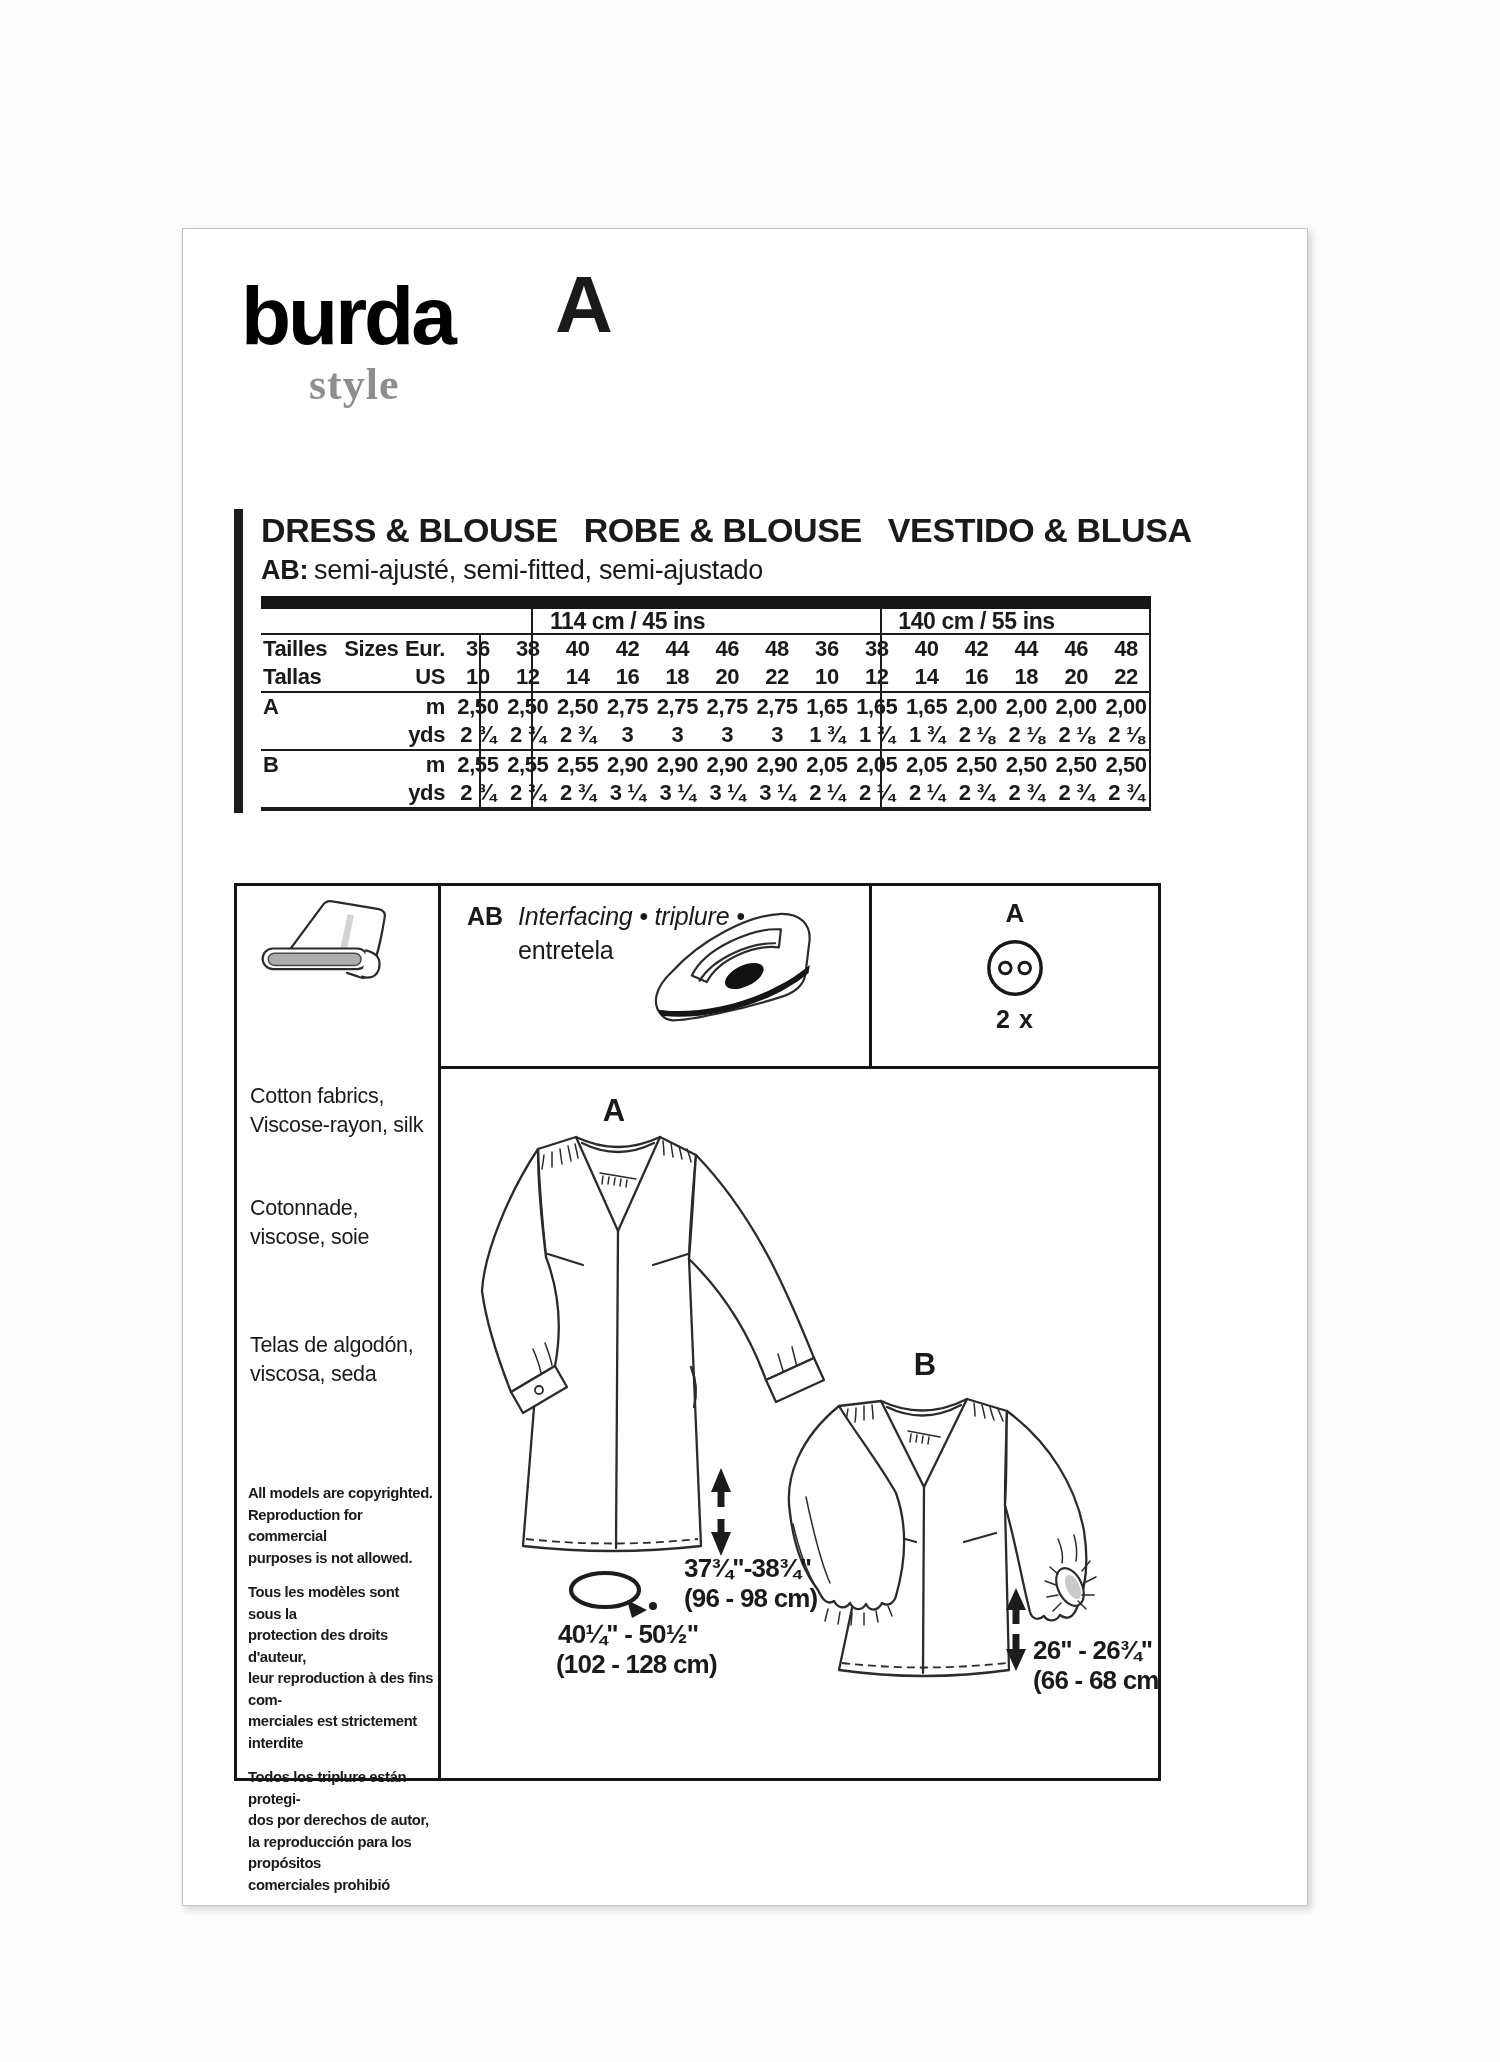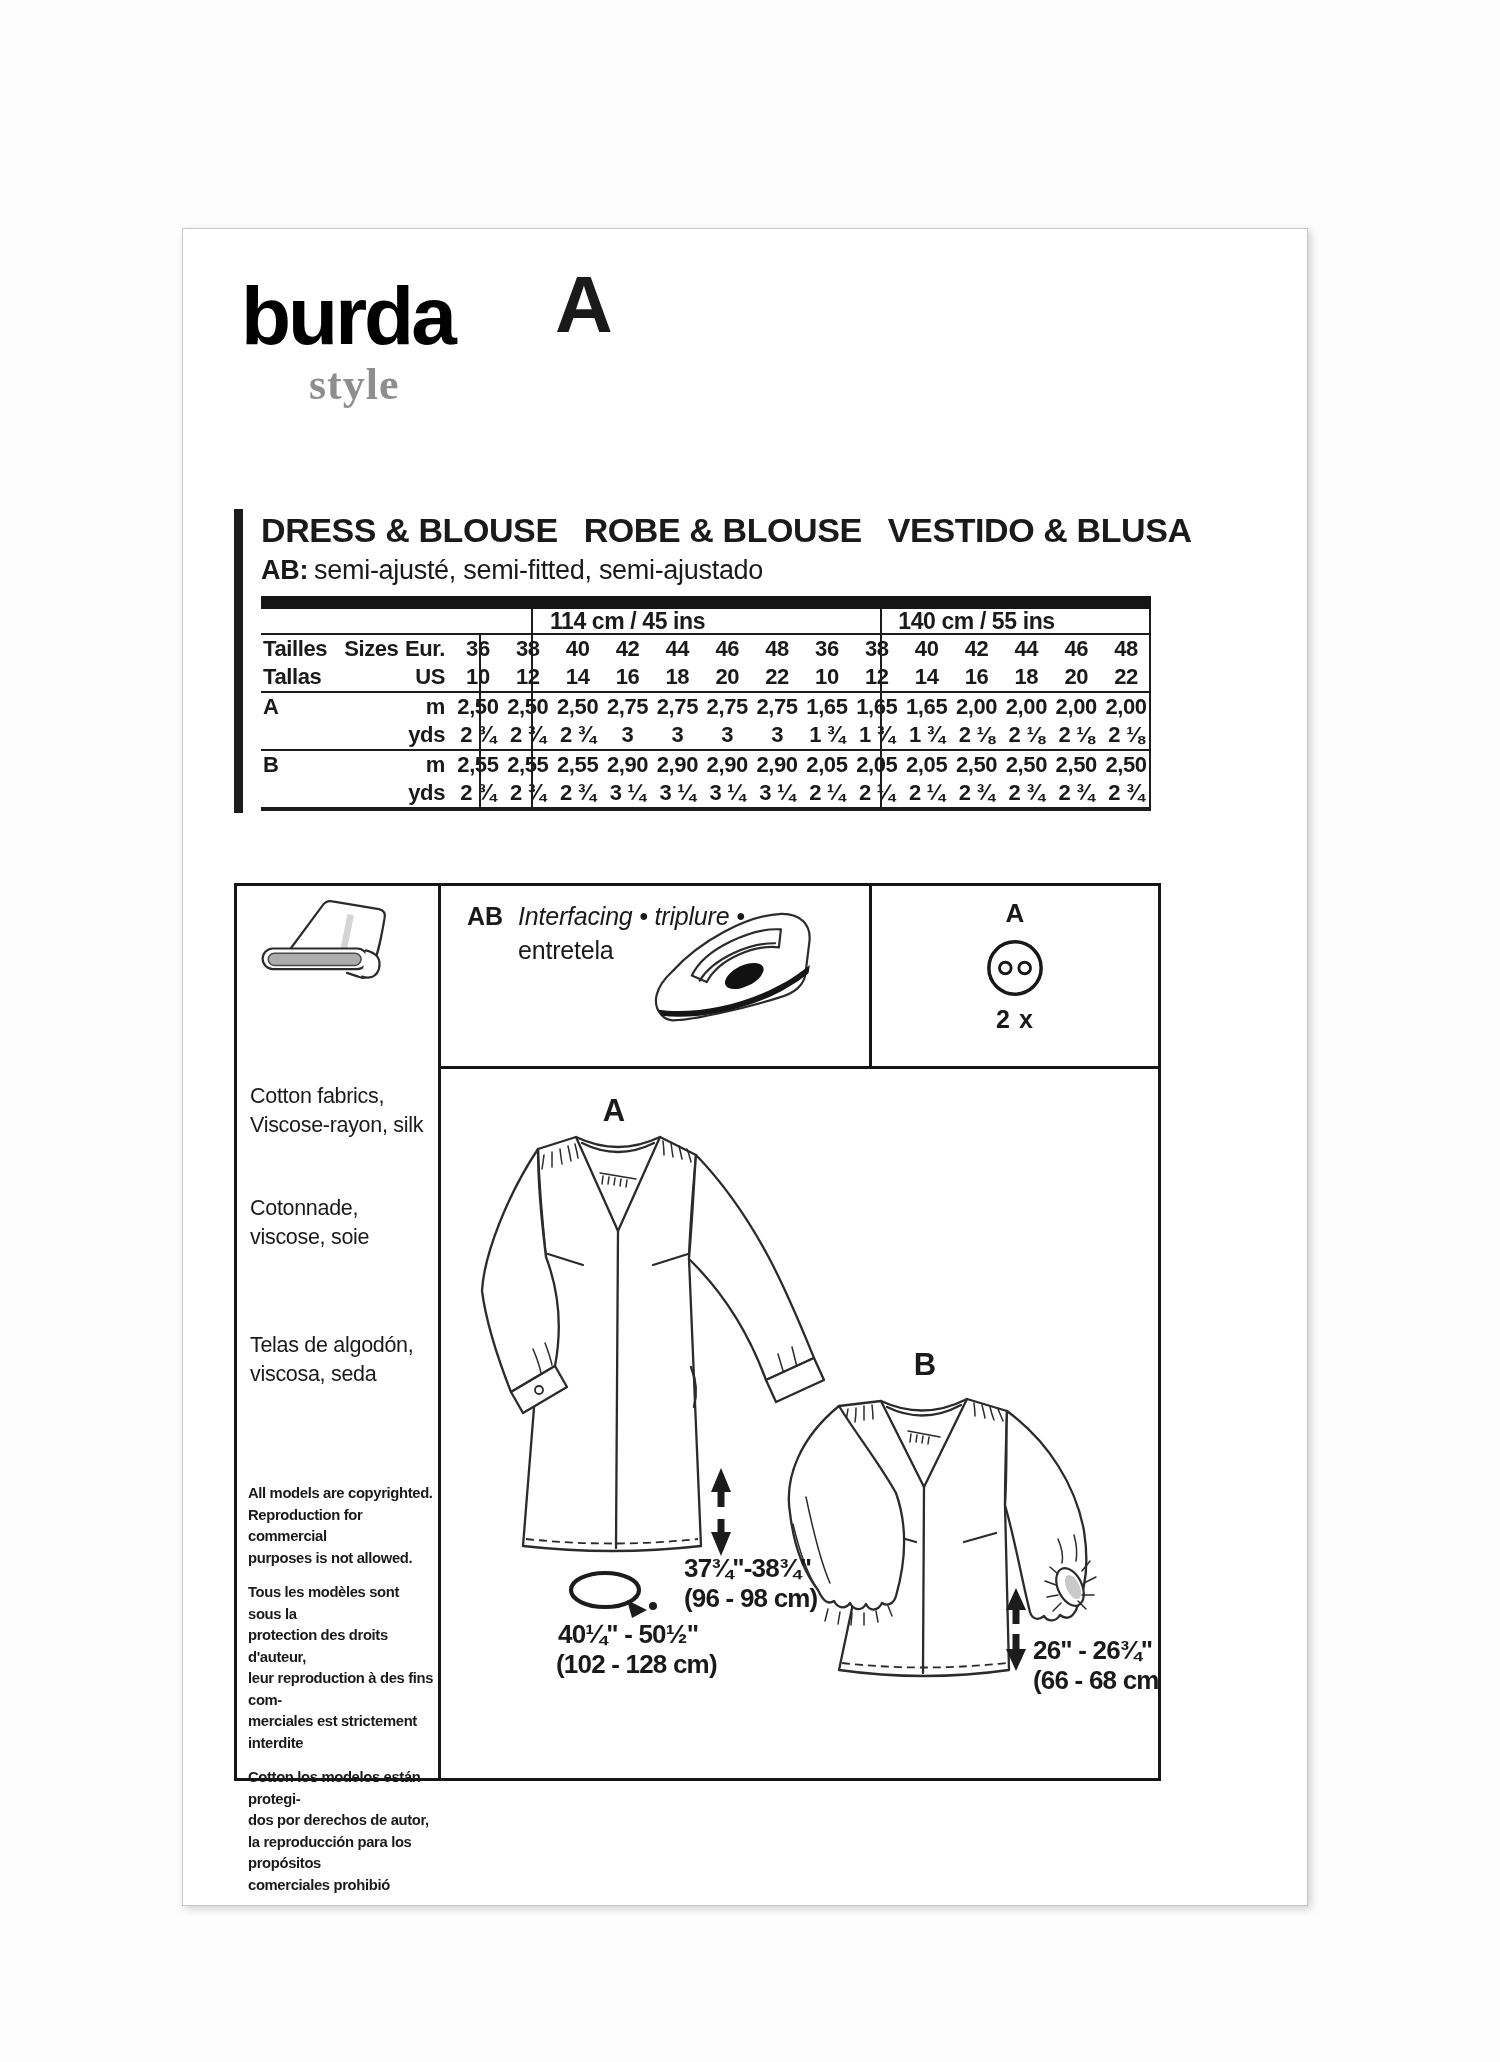--- a/index.html
+++ b/index.html
@@ -258,21 +258,21 @@
         <span>Reproduction for commercial</span><br>
         <span>purposes is not allowed.</span>
       </p>
       <p>
         <span>Tous les modèles sont sous la</span><br>
         <span>protection des droits d'auteur,</span><br>
         <span>leur reproduction à des fins com-</span><br>
         <span>merciales est strictement interdite</span>
       </p>
       <p>
-        <span>Cotton los modelos están protegi-</span><br>
+        <span>Todos los triplure están protegi-</span><br>
         <span>dos por derechos de autor,</span><br>
         <span>la reproducción para los propósitos</span><br>
         <span>comerciales prohibió</span>
       </p>
     </div>
 
     <div class="abs ab-lbl">AB</div>
     <div class="abs ifc1">Interfacing • triplure •</div>
     <div class="abs ifc2">entretela</div>
 

